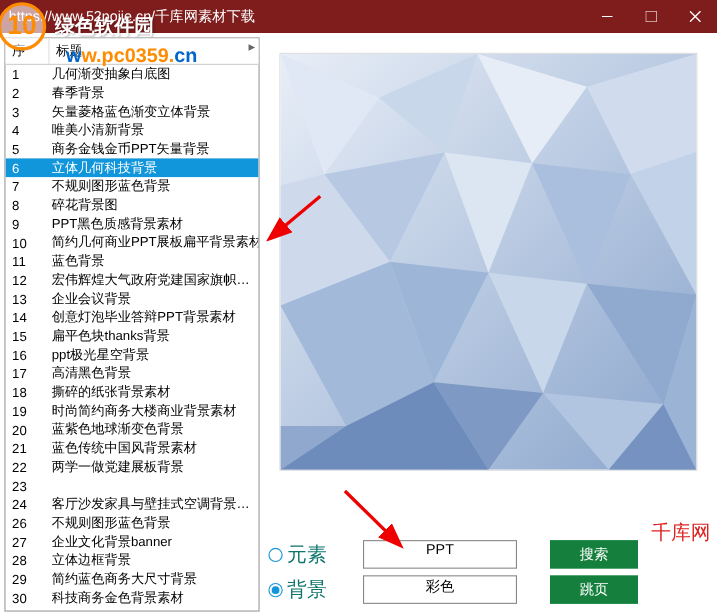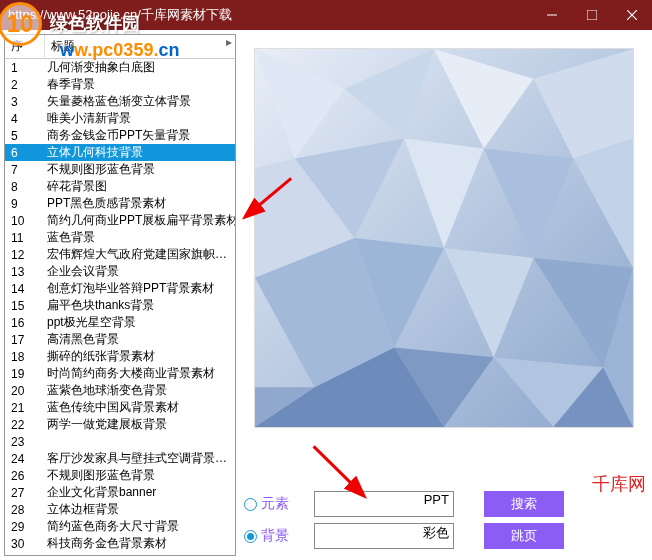--- a/index.html
+++ b/index.html
@@ -30,23 +30,23 @@
     .preview-area { flex: 1; display: flex; align-items: flex-start; justify-content: center; padding-top: 8px; }
     .preview-img { width: 380px; height: 380px; border: 1px solid #ddd; }
     .arrow-red { position: absolute; pointer-events: none; z-index: 5; }
     .arrow1 { top: 180px; left: 235px; transform: rotate(-60deg); }
     .arrow2 { top: 455px; left: 300px; transform: rotate(25deg); }
     .controls { padding-top: 10px; }
     .control-row { display: flex; align-items: center; height: 32px; gap: 10px; }
     .radio-group { width: 60px; display: flex; align-items: center; cursor: pointer; }
     .radio { width: 13px; height: 13px; border: 1px solid #1296db; border-radius: 50%; margin-right: 4px; display: inline-flex; align-items: center; justify-content: center; }
     .radio.checked::after { content: ''; width: 7px; height: 7px; background: #1296db; border-radius: 50%; }
-    .radio-label { color: #8b5cf6; font-size: 14px; }
-    .text-input { width: 140px; height: 26px; border: 1px solid #888; text-align: right; font-size: 13px; padding: 0 4px; }
-    .action-btn { width: 80px; height: 26px; background: #8b5cf6; color: #fff; border: none; cursor: pointer; font-size: 13px; display: flex; align-items: center; justify-content: center; margin-left: 20px; }
+    .radio-label { color: #0f766e; font-size: 18px; }
+    .text-input { width: 140px; height: 26px; border: 1px solid #888; text-align: center; font-size: 13px; padding: 0 4px; margin-left: 16px; }
+    .action-btn { width: 80px; height: 26px; background: #15803d; color: #fff; border: none; cursor: pointer; font-size: 13px; display: flex; align-items: center; justify-content: center; margin-left: 20px; }
     .brand-text { position: absolute; right: 6px; top: 472px; writing-mode: horizontal-tb; color: #d22; font-size: 18px; font-family: SimSun; }
     .list-body::-webkit-scrollbar { width: 16px; }
     .list-body::-webkit-scrollbar-track { background: #f0f0f0; }
     .list-body::-webkit-scrollbar-thumb { background: #c0c0c0; }
   </style>
 </head>
 <body>
 
 <div class="titlebar">
   <span class="titlebar-text">https://www.52pojie.cn/千库网素材下载</span>

